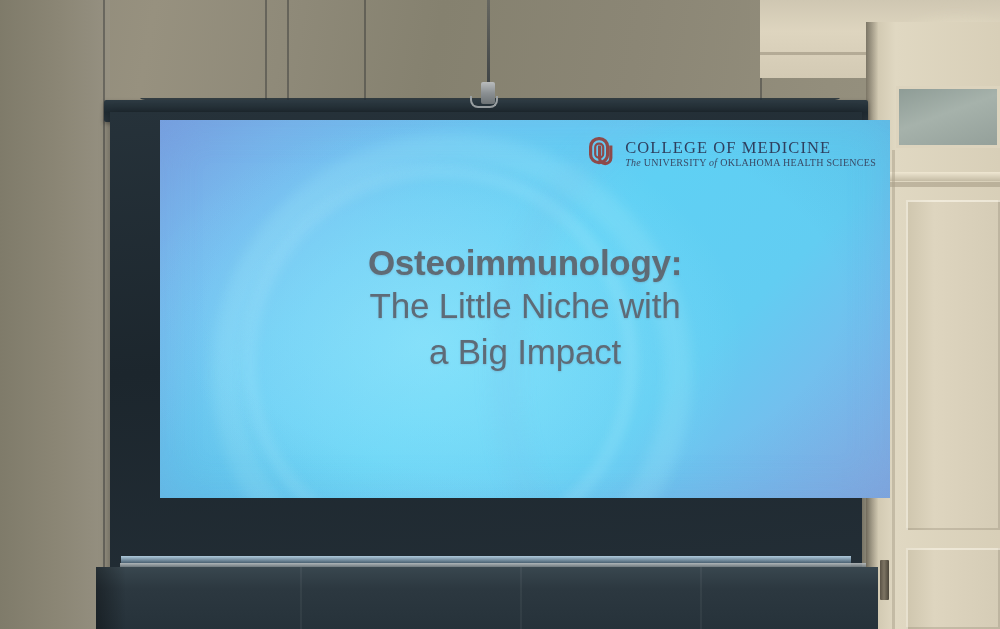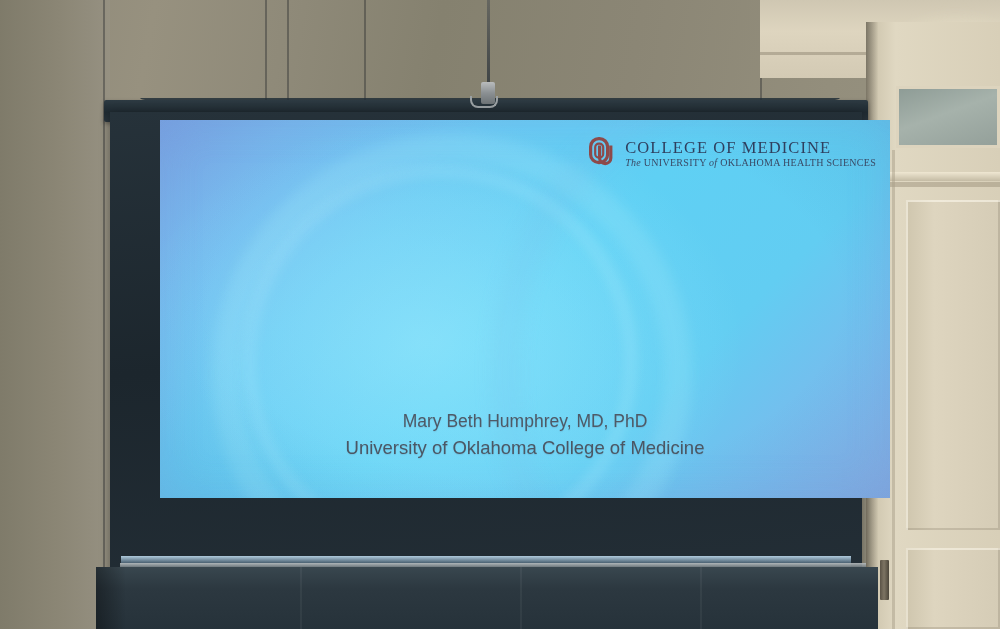--- a/index.html
+++ b/index.html
@@ -311,23 +311,24 @@
         <div class="logo-line2">
           <span class="ital">The</span>
           <span>UNIVERSITY</span>
           <span class="ital">of</span>
           <span>OKLAHOMA HEALTH SCIENCES</span>
         </div>
       </div>
     </div>
 
     <div class="slide-body">
-      <div class="byline">
-        <div class="b1">Mary Beth Humphrey, MD, PhD</div>
-        <div class="b2">University of Oklahoma College of Medicine</div>
+      <div class="title-block">
+        <div class="t1">Osteoimmunology:</div>
+        <div class="t2">The Little Niche with</div>
+        <div class="t3">a Big Impact</div>
       </div>
     </div>
   </div>
 
   <div class="screen-bottom-light"></div>
   <div class="skirt-top-edge"></div>
   <div class="skirt"></div>
   <div class="skirt-left-shadow"></div>
   <div class="skirt-fold" style="left:300px;"></div>
   <div class="skirt-fold" style="left:520px;"></div>

